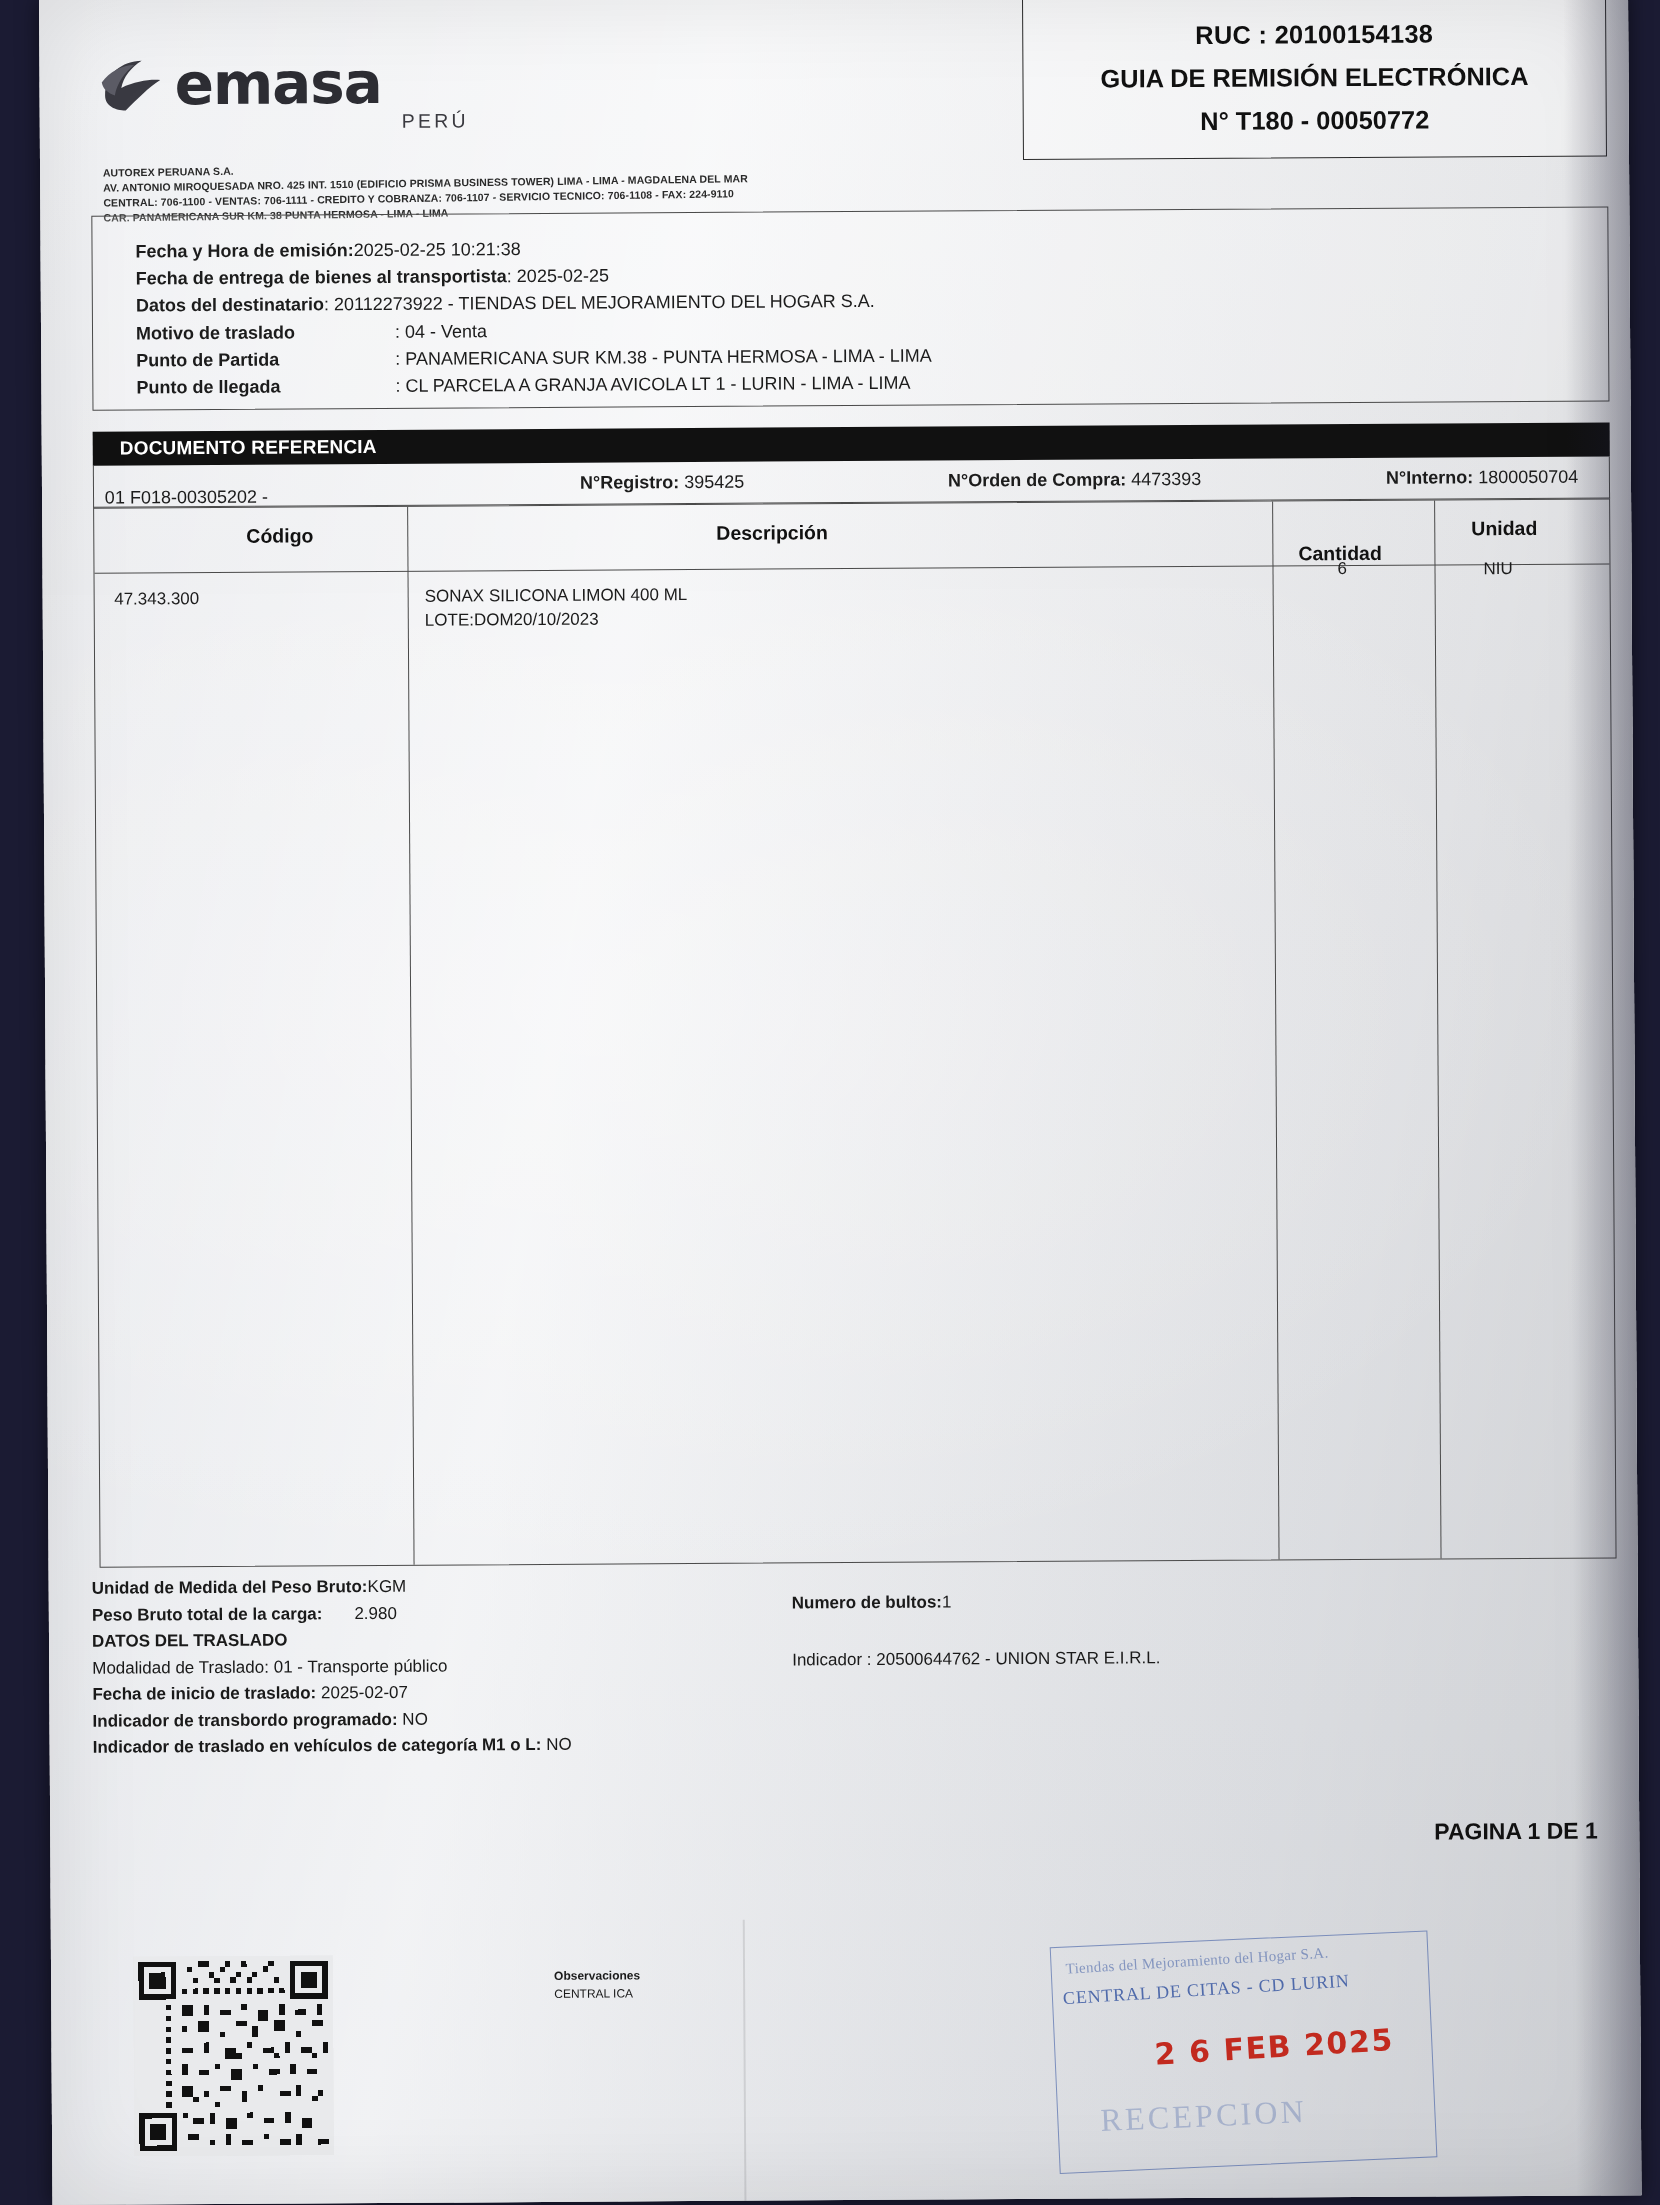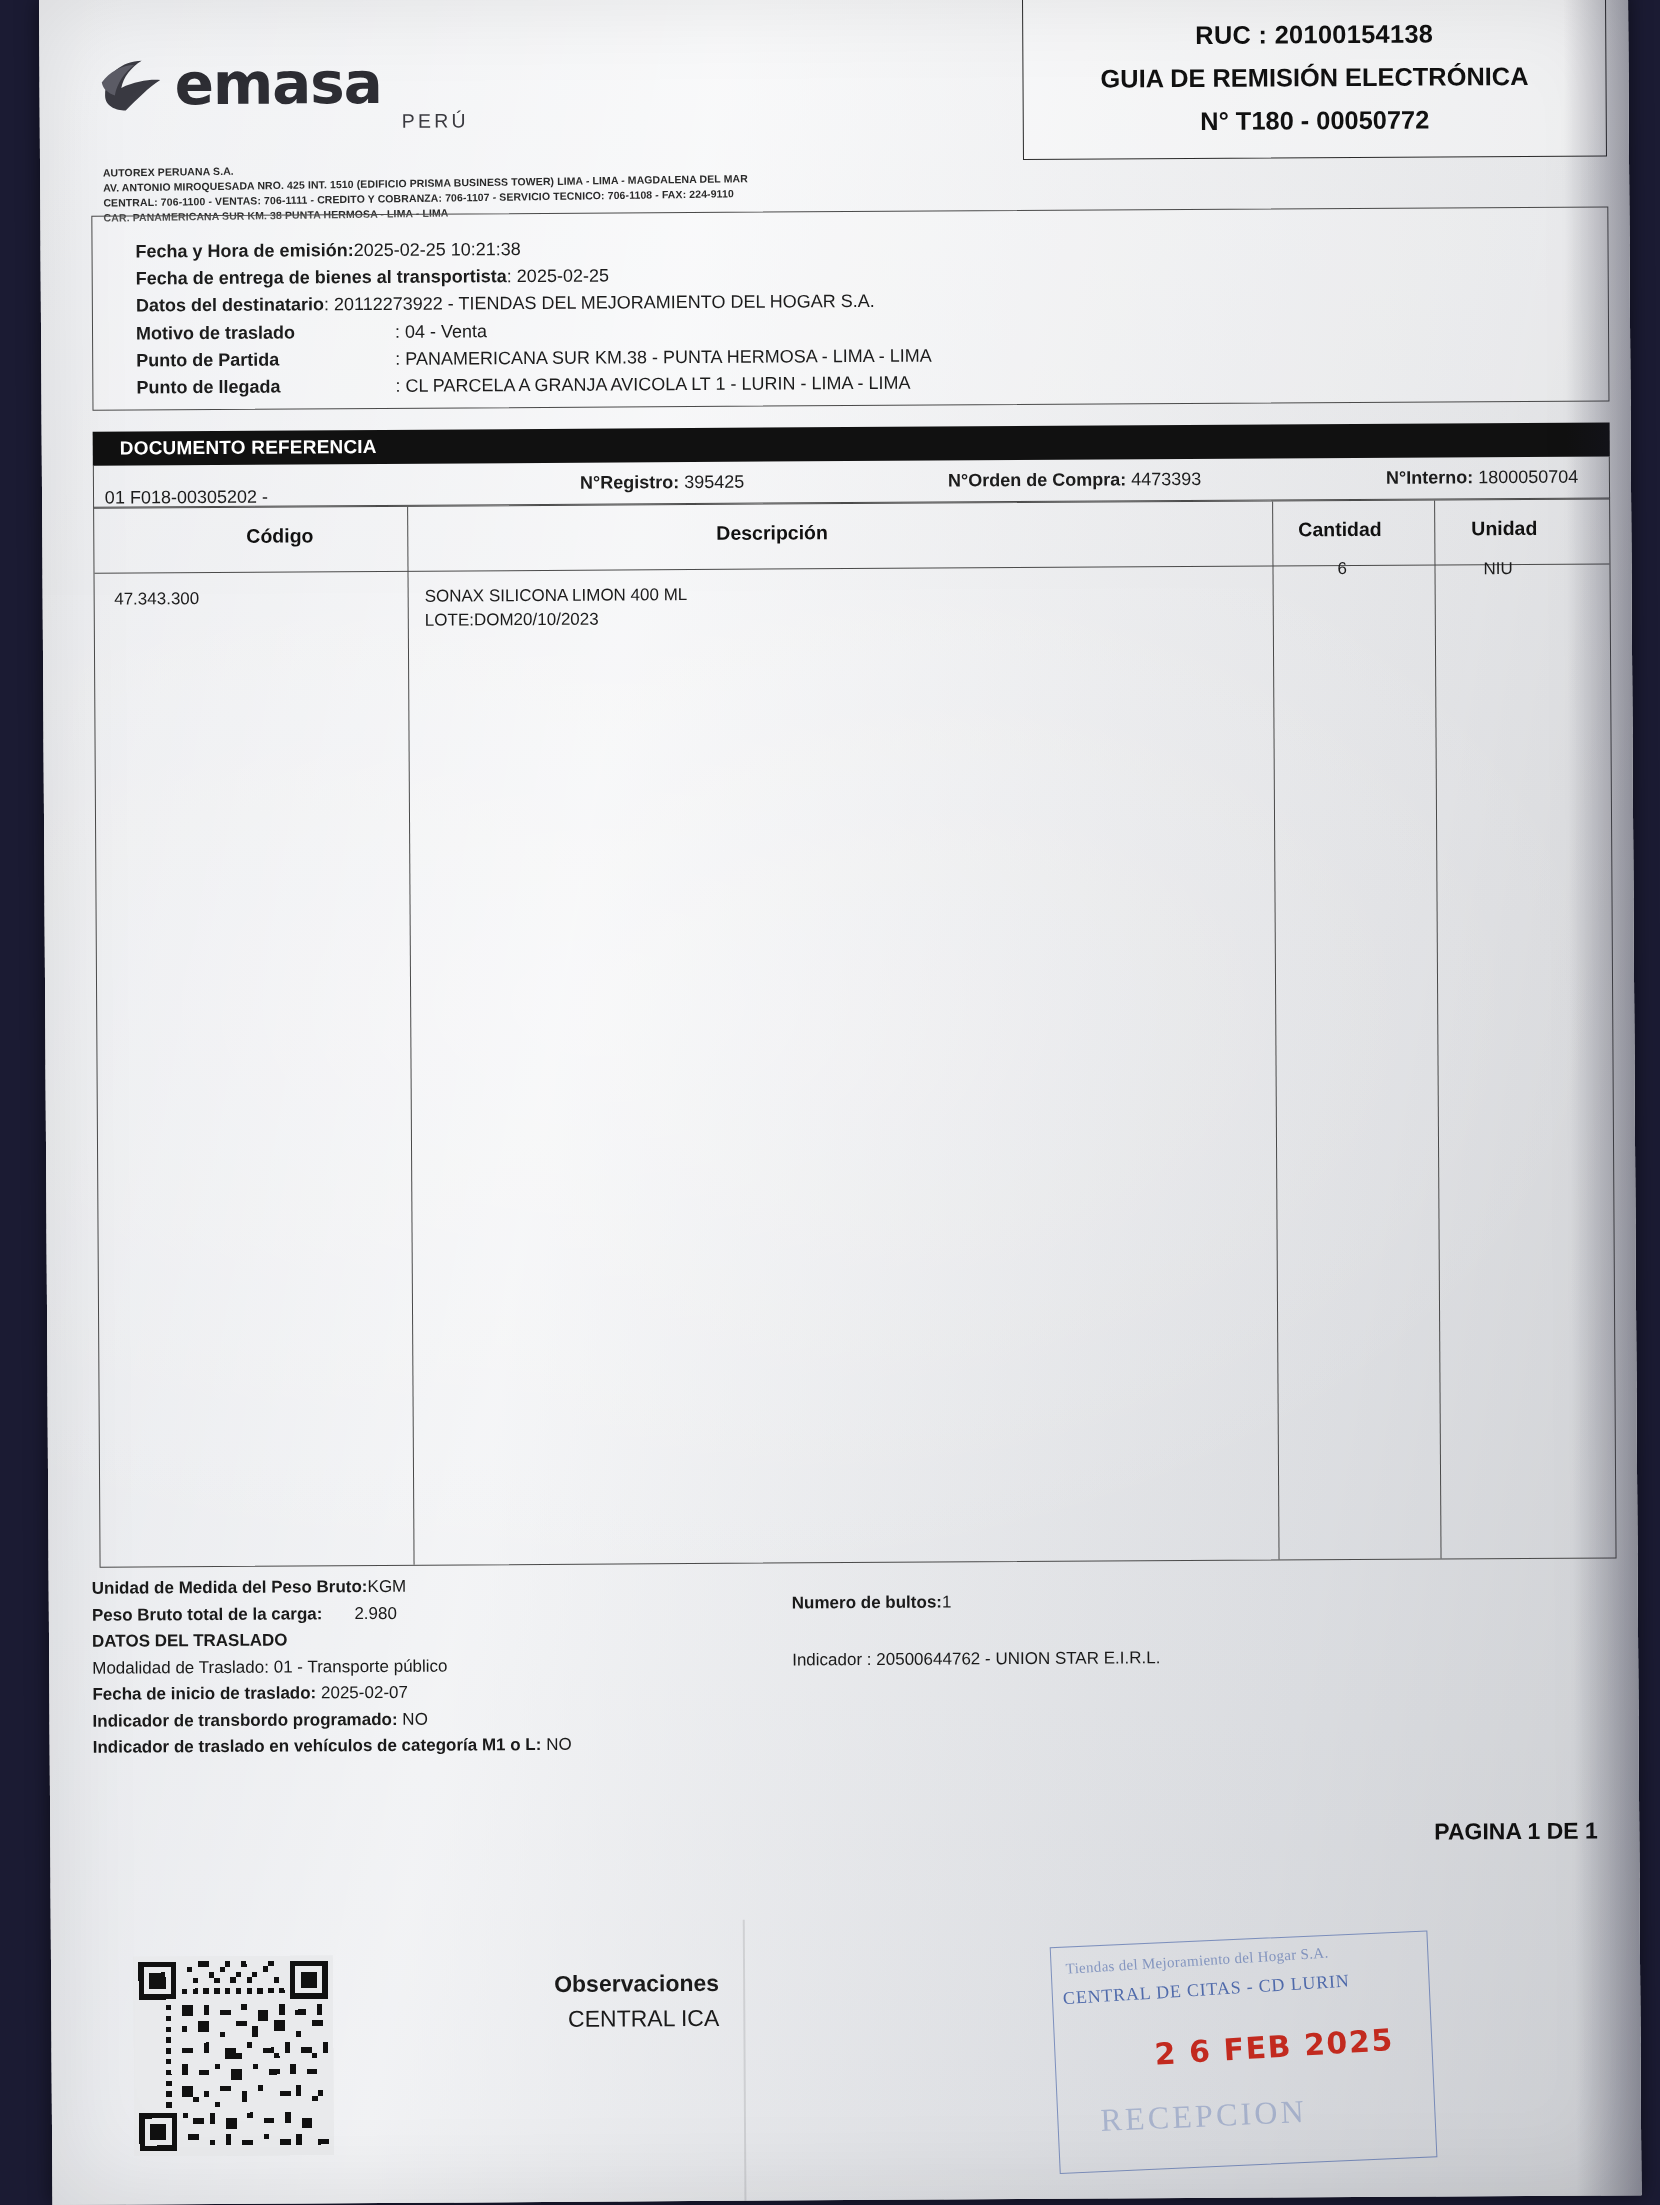--- a/index.html
+++ b/index.html
@@ -99,21 +99,21 @@
     border:1.1px solid #4a4a4a;
   }
   .items .vline { position:absolute; top:0; bottom:0; width:1.1px; background:#4a4a4a; }
   .items .vline.a { left:313px; }
   .items .vline.b { left:1178px; }
   .items .vline.c { left:1340px; }
   .items .hline { position:absolute; left:0; right:0; height:1.1px; background:#4a4a4a; top:64px; }
   .th { position:absolute; top:17.3px; font-size:19.5px; font-weight:bold; color:#111; }
   .th.codigo { left:108px;margin-left:44px; }
   .th.desc { left:622px; }
-  .th.cant { left:1204px; }
+  .th.cant { left:1204px;margin-top:24px; }
   .th.unid { left:1377px; }
   .cell { position:absolute; font-size:17px; color:#1c1c1c; }
   .cell.code { left:19.5px; top:81px; }
   .cell.d1 { left:330px; top:80px; }
   .cell.d2 { left:330px; top:104px; }
   .cell.qty { left:1243px; top:58px; }
   .cell.unit { left:1389px; top:59px; }
 
   
   .footer {
@@ -129,21 +129,21 @@
     font-size:23px; font-weight:bold; color:#111;
   }
 
   
   .qr {
     position:absolute; left:82px; top:1957px; width:200px; height:200px;
   }
   .qr svg { display:block; }
   .observ {
     position:absolute; left:503px; top:1970px;
-    font-size:23px; color:#1a1a1a; line-height:1.5;text-align:right;
+    font-size:12px; color:#1a1a1a; line-height:1.5;
   }
   .observ .t { font-weight:bold; }
   .fold-line {
     position:absolute; left:692px; top:1924px; width:1.6px; height:281px;
     background: rgba(0,0,0,0.10);
   }
 
   
   .stamp {
     position:absolute; left:1003px; top:1946px; width:378px; height:227px;

